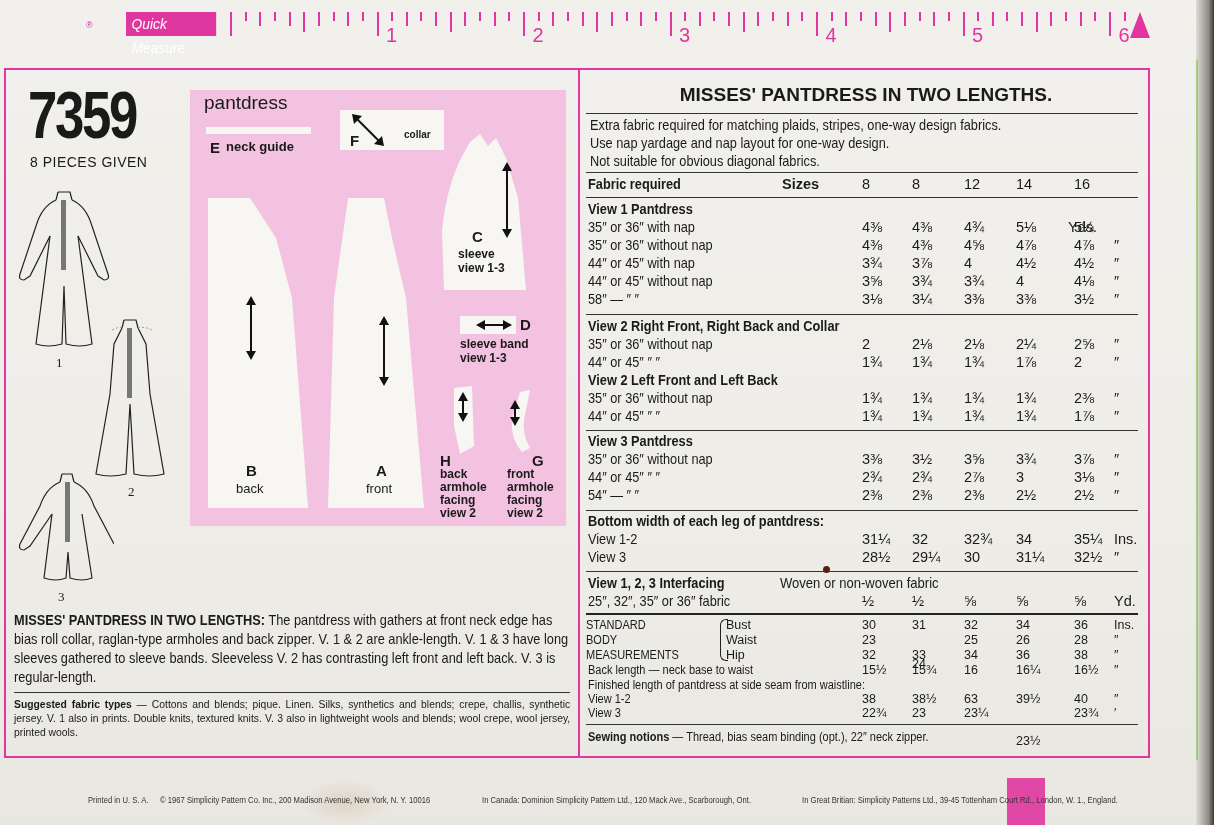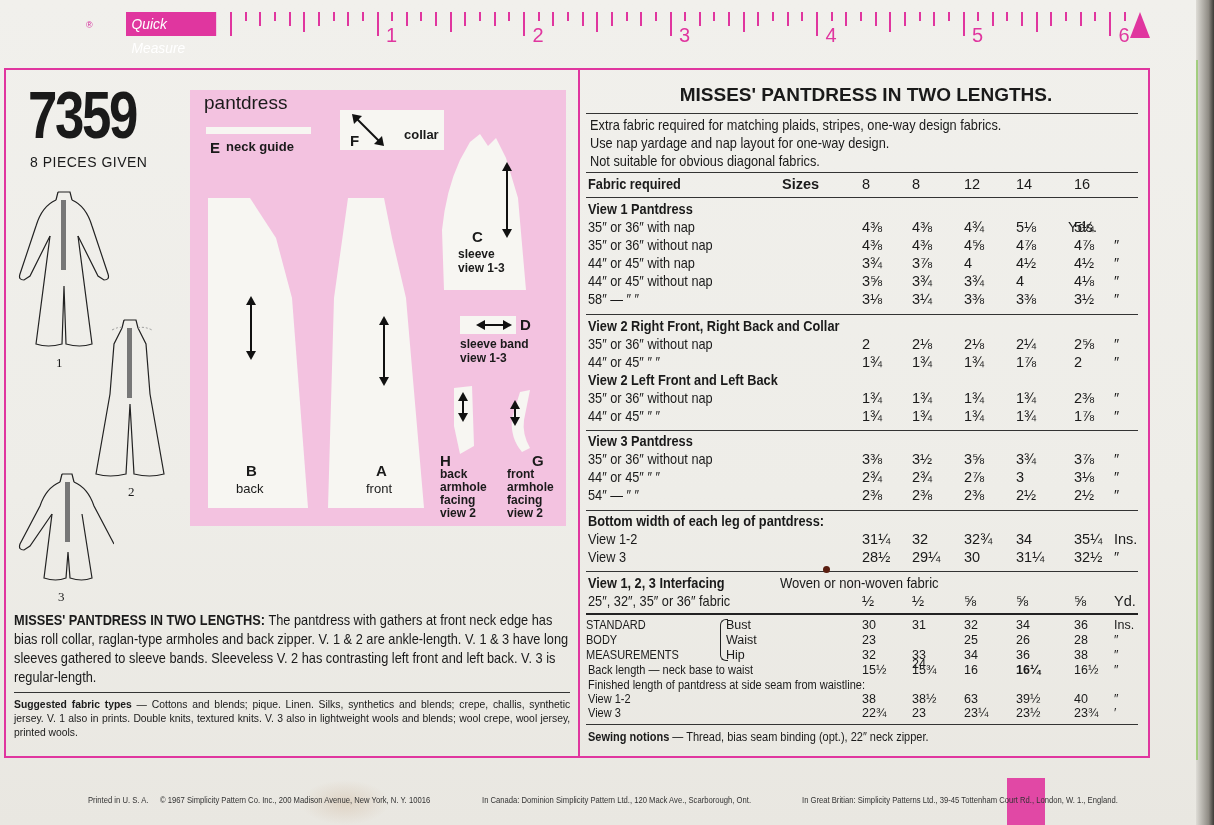--- a/index.html
+++ b/index.html
@@ -237,21 +237,21 @@
   <span class="pl big" style="left:20px;top:51px">E</span>
   <span class="pl" style="left:36px;top:50px;font-size:13px">neck   guide</span>
 
   <div class="piece" style="left:150px;top:20px;width:104px;height:40px"></div>
   <svg style="position:absolute;left:162px;top:24px" width="34" height="32">
     <line x1="4" y1="4" x2="28" y2="28" stroke="#111" stroke-width="2"></line>
     <polygon points="0,0 10,2 2,10" fill="#111"></polygon>
     <polygon points="32,32 22,30 30,22" fill="#111"></polygon>
   </svg>
   <span class="pl big" style="left:160px;top:44px">F</span>
-  <span class="pl" style="left:214px;top:38px;font-size:13px">collar</span>
+  <span class="pl" style="left:214px;top:38px;font-size:10px">collar</span>
 
   <svg style="position:absolute;left:250px;top:40px" width="100" height="164">
     <path d="M30 12 L40 4 L48 16 L56 8 L66 28 L78 68 L86 160 L4 160 L2 100 Q6 60 20 30 Z" fill="#f7f6f2"></path>
   </svg>
   <div class="arrow-v" style="left:316px;top:74px;height:72px"></div>
   <span class="pl big" style="left:282px;top:140px">C</span>
   <span class="pl" style="left:268px;top:158px">sleeve</span>
   <span class="pl" style="left:268px;top:172px">view 1-3</span>
 
   <svg style="position:absolute;left:14px;top:108px" width="110" height="320">
@@ -518,42 +518,42 @@
       <span class="c" style="left: 1016px;">36</span>
       <span class="c" style="left: 1074px;">38</span>
       <span class="unit" style="left: 1114px;">″</span>
       <span class="c" style="left: 726px;">Hip</span>
     </div>
     <div class="row sm" style="top: 663px; left: 0px; width: 1214px;">
       <span class="lbl" style="left: 588px;">Back length — neck base to waist</span>
       <span class="c" style="left: 862px;">15½</span>
       <span class="c" style="left: 912px;">15¾</span>
       <span class="c" style="left: 964px;">16</span>
-      <span class="c" style="left: 1016px; font-weight: bold;">16¼</span>
+      <span class="c" style="left: 1016px;">16¼</span>
       <span class="c" style="left: 1074px;">16½</span>
       <span class="unit" style="left: 1114px;">″</span>
     </div>
     <div class="row sm" style="top: 678px; left: 0px; width: 1214px;">
       <span class="lbl" style="left: 588px;">Finished length of pantdress at side seam from waistline:</span>
     </div>
     <div class="row sm" style="top: 692px; left: 0px; width: 1214px;">
       <span class="lbl" style="left: 588px;">View  1-2</span>
       <span class="c" style="left: 862px;">38</span>
       <span class="c" style="left: 912px;">38½</span>
       <span class="c" style="left: 964px;">63</span>
       <span class="c" style="left: 1016px;">39½</span>
       <span class="c" style="left: 1074px;">40</span>
       <span class="unit" style="left: 1114px;">″</span>
     </div>
     <div class="row sm" style="top: 706px; left: 0px; width: 1214px;">
       <span class="lbl" style="left: 588px;">View  3</span>
       <span class="c" style="left: 862px;">22¾</span>
       <span class="c" style="left: 912px;">23</span>
       <span class="c" style="left: 964px;">23¼</span>
-      <span class="c" style="left: 1016px;">23½</span>
+      <span class="c" style="left: 1016px; margin-top: 28px;">23½</span>
       <span class="c" style="left: 1074px;">23¾</span>
       <span class="unit" style="left: 1114px;">′</span>
     </div>
     <div class="hr" style="top: 724px;"></div>
     <div class="row sm" style="top: 730px; left: 0px; width: 1214px;">
       <span class="lbl" style="left: 588px;"><b>Sewing notions</b><span> — Thread, bias seam binding (opt.), 22″ neck zipper.</span></span>
     </div>
   </div>
 
 <div class="brace"></div>

